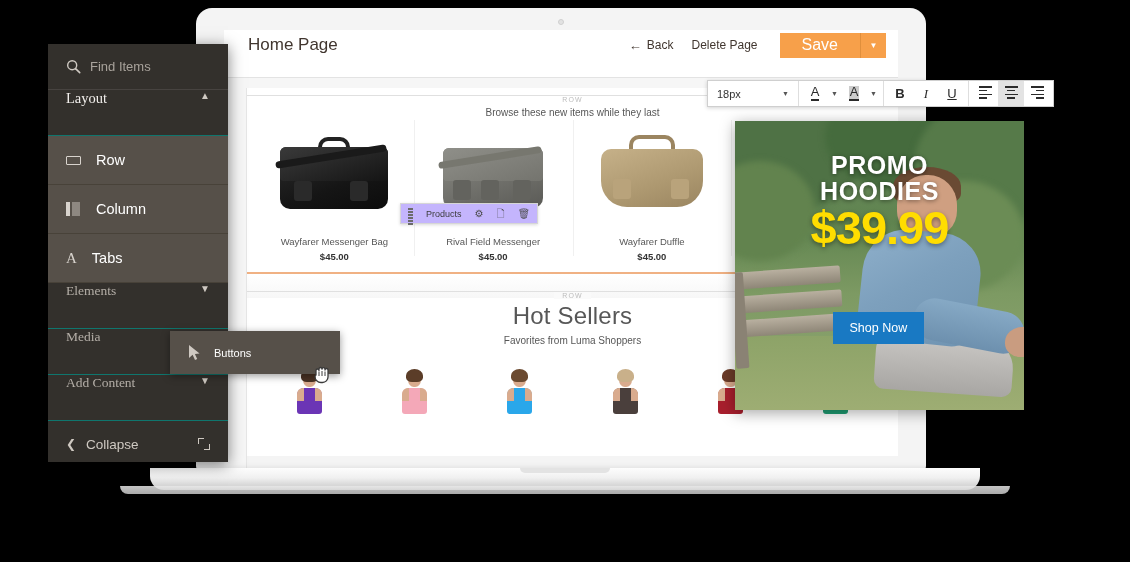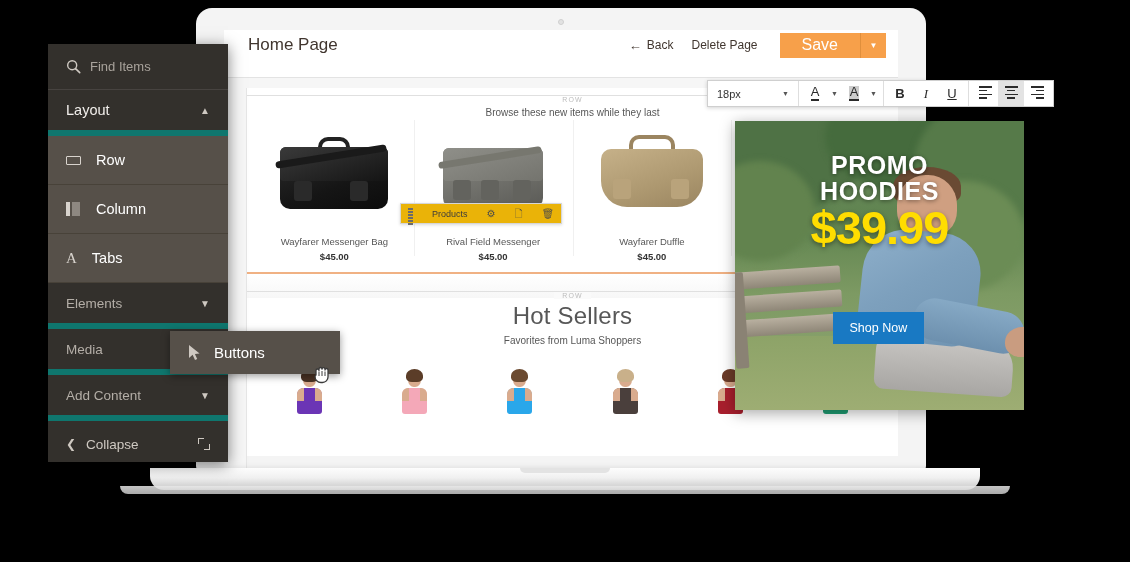--- a/index.html
+++ b/index.html
@@ -94,23 +94,23 @@
     text-align: center; font-size: 24px; color: #575757; font-weight: 300;
     margin-top: 4px; letter-spacing: .2px;
   }
   .section-sub {
     text-align: center; font-size: 10px; color: #575757; margin-top: 5px;
   }
 
   
   #products-toolbar {
     position: absolute; left: 176px; top: 125px; z-index: 6;
-    height: 21px; background: #eab308; border: 1px solid #d6d6d6;
+    height: 21px; background: #c4b5fd; border: 1px solid #d6d6d6;
     box-shadow: 0 1px 3px rgba(0,0,0,.15);
-    display: flex; align-items: center; gap: 19px; padding: 0 7px;
+    display: flex; align-items: center; gap: 13px; padding: 0 7px;
     font-size: 9px; color: #3c3c3c;
   }
   .grip { display: inline-block; width: 5px; height: 11px; }
   .grip i {
     display: block; width: 5px; height: 1.6px; background: #6b6b6b; margin-bottom: 1.4px;
   }
   .tb-icon { font-size: 10px; color: #4a4a4a; cursor: pointer; line-height: 1; }
 
   
   #products-row {
@@ -263,22 +263,22 @@
     background: #33302c; z-index: 40;
     box-shadow: 0 3px 14px rgba(0,0,0,.5);
     font-size: 13px;
   }
   #find-items {
     height: 46px; display: flex; align-items: center; gap: 9px; padding: 0 18px;
     border-bottom: 1px solid #474340; cursor: text;
   }
   #find-items-placeholder { color: #a8a29b; font-size: 13px; }
   .panel-group {
-    height: 46px; display: flex; align-items: center; padding: 0 18px;
-    border-bottom: 6px solid #0f766e; cursor: pointer;
+    height: 46px; display: flex; padding: 0 18px;
+    border-bottom: 1px solid #0f766e; cursor: pointer; font-family: Liberation Serif, serif;
   }
   .panel-group .g-label { color: #f2efec; font-size: 14.5px; }
   .panel-group .g-label.dim { color: #b4aea7; font-size: 13.5px; }
   .chev { margin-left: auto; color: #cfc9c2; font-size: 10px; }
   .panel-item {
     height: 49px; background: #565049; display: flex; align-items: center;
     gap: 15px; padding: 0 18px; border-bottom: 1px solid #484239; cursor: pointer;
   }
   .panel-item .i-label { color: #fff; font-size: 14.5px; }
   .ic-row { width: 15px; height: 9px; border: 1.6px solid #d8d3cd; border-radius: 1px; }
@@ -300,21 +300,21 @@
   .expand-ic::before { left: 0; top: 0; border-left: 1.5px solid #cfc9c2; border-top: 1.5px solid #cfc9c2; }
   .expand-ic::after { right: 0; bottom: 0; border-right: 1.5px solid #cfc9c2; border-bottom: 1.5px solid #cfc9c2; }
 
   
   #flyout-buttons {
     position: absolute; left: 170px; top: 331px; width: 170px; height: 43px;
     background: #565049; z-index: 45;
     display: flex; align-items: center; gap: 13px; padding: 0 18px;
     box-shadow: 0 2px 8px rgba(0,0,0,.4); cursor: pointer;
   }
-  #flyout-buttons .f-label { color: #fff; font-size: 15px; }
+  #flyout-buttons .f-label { color: #fff; font-size: 11px; }
   #cursor-hand {
     position: absolute; left: 312px; top: 362px; z-index: 60; pointer-events: none;
   }
 </style>
 </head>
 <body>
 
 <div id="stage">
 
   <div id="laptop">

